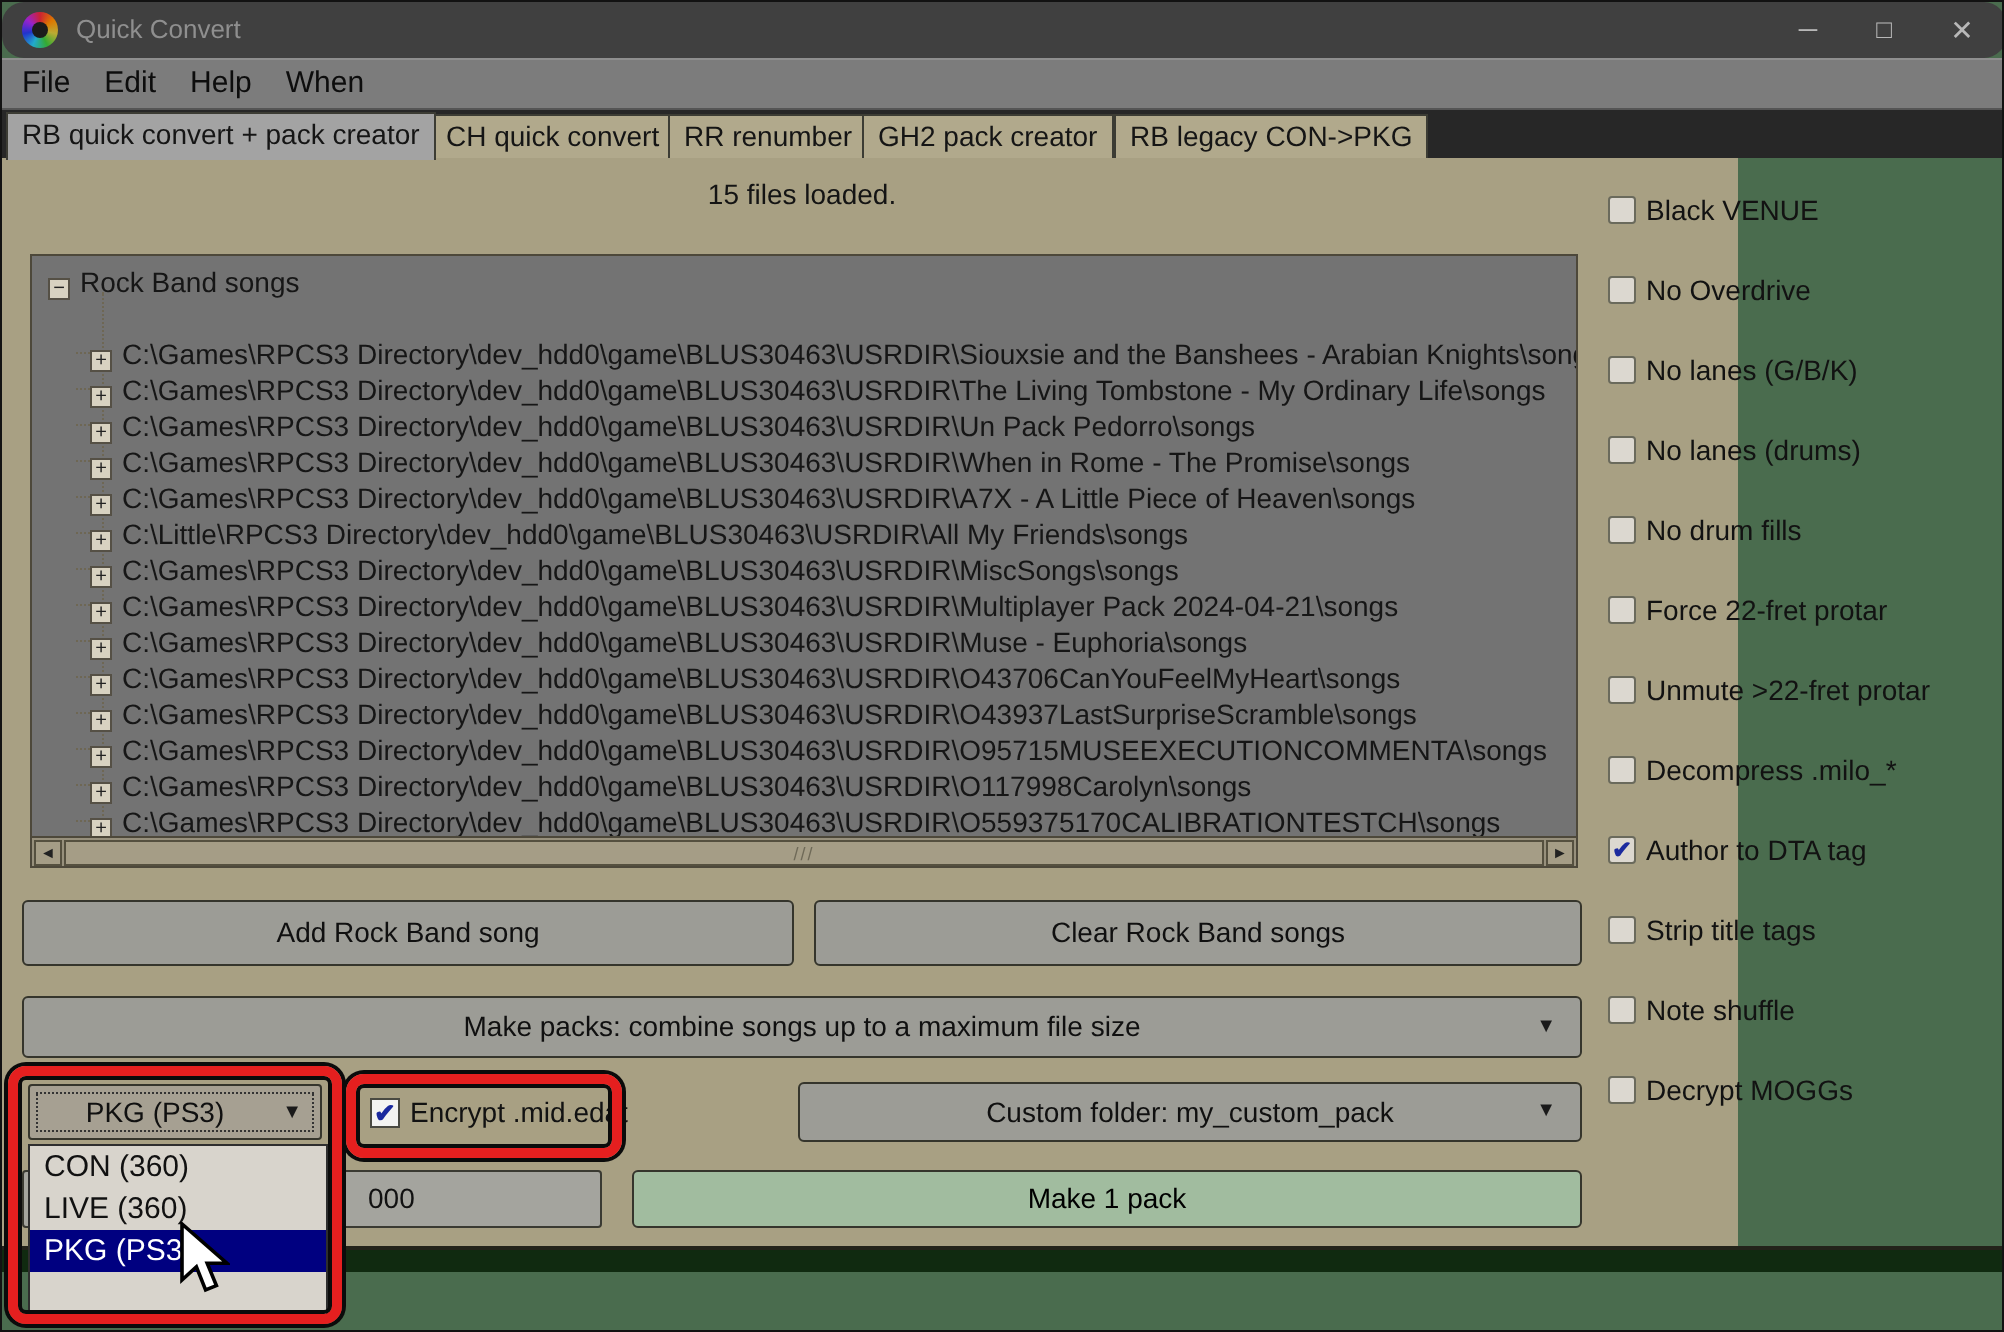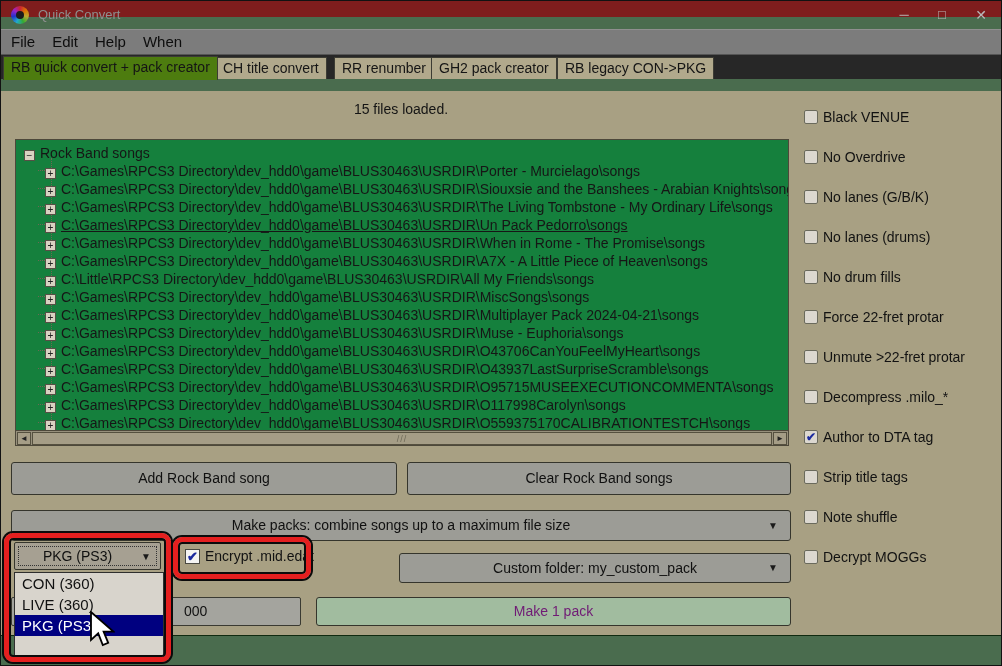--- a/index.html
+++ b/index.html
@@ -1,45 +1,45 @@
 <!DOCTYPE html>
 <html><head>
 <meta charset="utf-8">
 <style>
   html,body{margin:0;padding:0;background:#222;}
   *{box-sizing:border-box;font-family:"Liberation Sans",sans-serif;}
   #app{position:relative;width:1002px;height:666px;overflow:hidden;border:1px solid #121212;background:#4a6c4e;}
 
   
-  .titlebar{position:absolute;left:0;top:0;width:1002px;height:16px;background:#7f1d1d;}
+  .titlebar{position:absolute;left:0;top:0;width:1002px;height:28px;background:#404040;border-radius:11px;}
   .appicon{position:absolute;left:10px;top:5px;width:18px;height:18px;border-radius:50%;
     background:conic-gradient(#c23,#d70,#ba3,#3a3,#2ac,#23c,#92c,#c23);}
   .appicon::after{content:"";position:absolute;left:5px;top:5px;width:8px;height:8px;border-radius:50%;background:#1c1c1c;}
   .apptitle{position:absolute;left:37px;top:0;height:28px;line-height:28px;color:#8f8f8f;font-size:13px;}
   .winbtn{position:absolute;top:0;width:38px;height:28px;color:#b8b8b8;text-align:center;line-height:28px;font-size:13px;}
   .winbtn.min{left:884px;} .winbtn.max{left:922px;} .winbtn.close{left:960px;width:40px;font-size:14px;}
 
   
   .menubar{position:absolute;left:0;top:28px;width:1002px;height:26px;background:#7c7c7c;
     border-top:1px solid #8f8f8f;border-bottom:1px solid #555;display:flex;align-items:center;padding-left:10px;}
   .menu-item{color:#0d0d0d;font-size:15px;margin-right:17px;line-height:24px;}
 
   
   .tabstrip{position:absolute;left:0;top:54px;width:1002px;height:24px;background:#272727;}
   .tab{position:absolute;top:2px;height:22px;line-height:21px;padding:0 7px;font-size:14px;color:#151515;
     background:#b1a98c;border:1px solid #3c3c34;border-bottom:none;}
-  .tab.active{top:1px;height:24px;z-index:3;background:#4d7c0f;}
+  .tab.active{top:1px;height:24px;z-index:3;background:#a3a3a3;}
   .tab.disabled{background:#a6bfa4;color:#879a87;margin-top:44px;}
 
   
-  .page{position:absolute;left:0;top:90px;width:1002px;height:544px;background:#a8a083;z-index:1;}
+  .page{position:absolute;left:0;top:78px;width:868px;height:544px;background:#a8a083;z-index:1;}
   .status{position:absolute;left:10px;top:10px;width:780px;text-align:center;font-size:14px;color:#141414;}
 
   
-  .tree{position:absolute;left:14px;top:48px;width:774px;height:307px;background:#15803d;
+  .tree{position:absolute;left:14px;top:48px;width:774px;height:307px;background:#737373;
     border:1px solid #4d483a;overflow:hidden;}
   .trow{position:absolute;left:8px;height:18px;line-height:18px;font-size:14px;color:#161616;white-space:nowrap;width:900px;overflow:hidden;}
   .trow .box{display:inline-block;width:11px;height:11px;line-height:9px;text-align:center;font-size:10px;
     background:#d8d2c1;border:1px solid #555045;margin-right:5px;vertical-align:-1px;color:#222;}
   .trow.child{left:22px;}
   .trow.child::before{content:"";display:inline-block;width:7px;height:1px;border-top:1px dotted #6e6754;vertical-align:4px;}
   .vguide{position:absolute;left:35px;top:18px;width:1px;height:382px;border-left:1px dotted #6e6754;}
 
   
   .hscroll{position:absolute;left:0px;bottom:0px;width:772px;height:15px;background:#97907c;border-top:1px solid #4d483a;}
@@ -53,21 +53,21 @@
   .btn{position:absolute;height:33px;background:#9c9c96;border:1px solid #35352c;border-radius:3px;
     text-align:center;line-height:31px;font-size:14px;color:#101010;}
   .combo{position:absolute;background:#9c9c96;border:1px solid #35352c;border-radius:3px;
     text-align:center;font-size:14px;color:#101010;}
   .combo .arrow{position:absolute;right:12px;top:0;height:100%;display:flex;align-items:center;font-size:10px;color:#1a1a1a;}
   .btn-add{left:10px;top:371px;width:386px;}
   .btn-clear{left:406px;top:371px;width:384px;}
   .combo-packs{left:10px;top:419px;width:780px;height:31px;line-height:29px;}
   .combo-folder{left:398px;top:462px;width:392px;height:30px;line-height:28px;}
   .btn-make{position:absolute;left:315px;top:506px;width:475px;height:29px;background:#a1bc9f;
-    border:1px solid #35352c;border-radius:3px;text-align:center;line-height:27px;font-size:14px;color:#701a75;}
+    border:1px solid #35352c;border-radius:3px;text-align:center;line-height:27px;font-size:14px;color:#000000;}
   .sizefield{position:absolute;left:10px;top:506px;width:290px;height:29px;background:#a4a49e;
     border:1px solid #3a3a32;border-radius:2px;line-height:27px;font-size:14px;color:#111;padding-left:172px;z-index:0;}
 
   
   .opt{position:absolute;left:803px;height:18px;}
   .opt .cb{position:absolute;left:0;top:1px;width:14px;height:14px;background:#dcd8d0;border:1px solid #6a6a5c;
     border-radius:2px;font-size:12px;line-height:13px;text-align:center;color:#1b2a9e;font-weight:bold;}
   .opt .lbl{position:absolute;left:19px;top:0;font-size:14px;color:#121212;white-space:nowrap;line-height:17px;}
 
   
@@ -117,40 +117,39 @@
 
   <div class="menubar">
     <div class="menu-item">File</div>
     <div class="menu-item">Edit</div>
     <div class="menu-item">Help</div>
     <div class="menu-item">When</div>
   </div>
 
   <div class="tabstrip">
     <div class="tab active" style="left:2px;">RB quick convert + pack creator</div>
-    <div class="tab" style="left:214px;">CH title convert</div>
+    <div class="tab" style="left:214px;">CH quick convert</div>
     <div class="tab" style="left:333px;">RR renumber</div>
     <div class="tab" style="left:430px;">GH2 pack creator</div>
     <div class="tab" style="left:556px;">RB legacy CON-&gt;PKG</div>
     <div class="tab disabled" style="left:705px;">Task</div>
   </div>
 
   <div class="page">
 
     <div class="status">15 files loaded.</div>
 
     <div class="tree">
       <div class="vguide"></div>
       <div class="trow" style="top:4px;">
         <span class="box">−</span><span>Rock Band songs</span>
       </div>
-      <div class="trow child" style="top:22px;"><span class="box">+</span><span>C:\Games\RPCS3 Directory\dev_hdd0\game\BLUS30463\USRDIR\Porter - Murcielago\songs</span></div>
       <div class="trow child" style="top:40px;"><span class="box">+</span><span>C:\Games\RPCS3 Directory\dev_hdd0\game\BLUS30463\USRDIR\Siouxsie and the Banshees - Arabian Knights\songs</span></div>
       <div class="trow child" style="top:58px;"><span class="box">+</span><span>C:\Games\RPCS3 Directory\dev_hdd0\game\BLUS30463\USRDIR\The Living Tombstone - My Ordinary Life\songs</span></div>
-      <div class="trow child" style="top:76px;text-decoration:underline;"><span class="box">+</span><span>C:\Games\RPCS3 Directory\dev_hdd0\game\BLUS30463\USRDIR\Un Pack Pedorro\songs</span></div>
+      <div class="trow child" style="top:76px;"><span class="box">+</span><span>C:\Games\RPCS3 Directory\dev_hdd0\game\BLUS30463\USRDIR\Un Pack Pedorro\songs</span></div>
       <div class="trow child" style="top:94px;"><span class="box">+</span><span>C:\Games\RPCS3 Directory\dev_hdd0\game\BLUS30463\USRDIR\When in Rome - The Promise\songs</span></div>
       <div class="trow child" style="top:112px;"><span class="box">+</span><span>C:\Games\RPCS3 Directory\dev_hdd0\game\BLUS30463\USRDIR\A7X - A Little Piece of Heaven\songs</span></div>
       <div class="trow child" style="top:130px;"><span class="box">+</span><span>C:\Little\RPCS3 Directory\dev_hdd0\game\BLUS30463\USRDIR\All My Friends\songs</span></div>
       <div class="trow child" style="top:148px;"><span class="box">+</span><span>C:\Games\RPCS3 Directory\dev_hdd0\game\BLUS30463\USRDIR\MiscSongs\songs</span></div>
       <div class="trow child" style="top:166px;"><span class="box">+</span><span>C:\Games\RPCS3 Directory\dev_hdd0\game\BLUS30463\USRDIR\Multiplayer Pack 2024-04-21\songs</span></div>
       <div class="trow child" style="top:184px;"><span class="box">+</span><span>C:\Games\RPCS3 Directory\dev_hdd0\game\BLUS30463\USRDIR\Muse - Euphoria\songs</span></div>
       <div class="trow child" style="top:202px;"><span class="box">+</span><span>C:\Games\RPCS3 Directory\dev_hdd0\game\BLUS30463\USRDIR\O43706CanYouFeelMyHeart\songs</span></div>
       <div class="trow child" style="top:220px;"><span class="box">+</span><span>C:\Games\RPCS3 Directory\dev_hdd0\game\BLUS30463\USRDIR\O43937LastSurpriseScramble\songs</span></div>
       <div class="trow child" style="top:238px;"><span class="box">+</span><span>C:\Games\RPCS3 Directory\dev_hdd0\game\BLUS30463\USRDIR\O95715MUSEEXECUTIONCOMMENTA\songs</span></div>
       <div class="trow child" style="top:256px;"><span class="box">+</span><span>C:\Games\RPCS3 Directory\dev_hdd0\game\BLUS30463\USRDIR\O117998Carolyn\songs</span></div>

